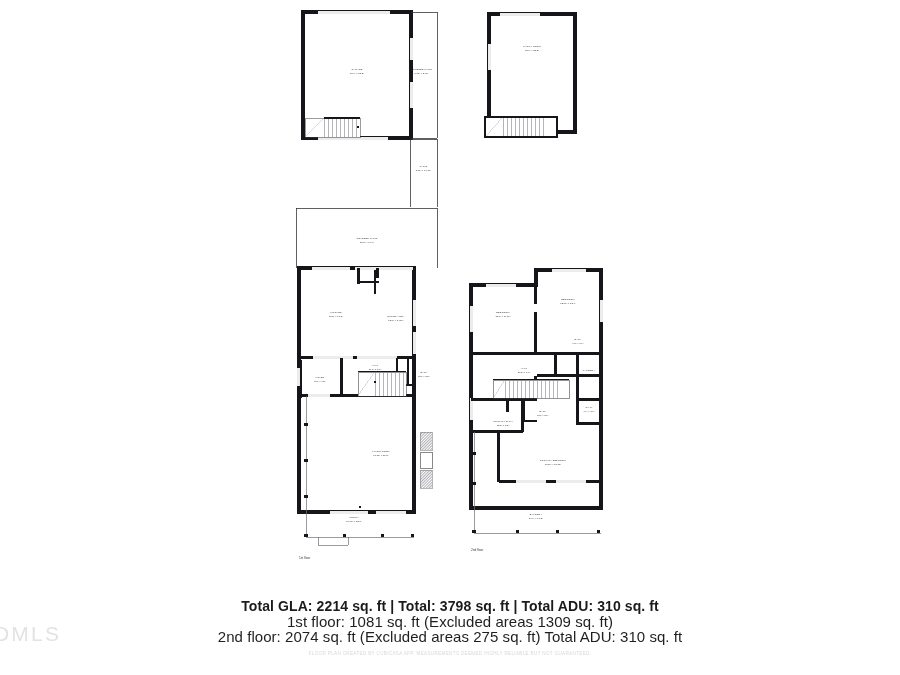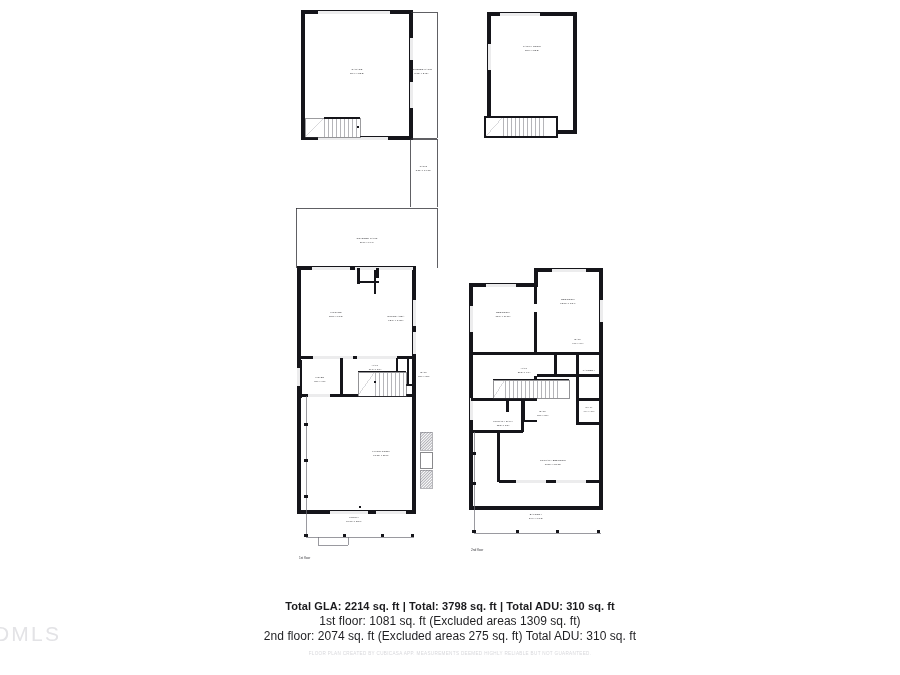--- a/index.html
+++ b/index.html
@@ -29,25 +29,25 @@
     font-family:"Liberation Sans", sans-serif;
     font-size:3.2px; fill:#3b3b40; text-anchor:start;
   }
 
   
   .summary{
     position:absolute; left:0; right:0; top:598px;
     text-align:center;
   }
   .sum-l1{
-    font-size:11px; font-weight:bold; color:#1b1b1e;
+    font-size:14px; font-weight:bold; color:#1b1b1e;
     letter-spacing:.1px; line-height:16px; white-space:nowrap;
   }
   .sum-l2,.sum-l3{
-    font-size:12px; color:#1f1f22; letter-spacing:.05px;
+    font-size:15px; color:#1f1f22; letter-spacing:.05px;
     line-height:15px; white-space:nowrap;
   }
   .disclaimer{
     position:absolute; left:0; right:0; top:651px;
     text-align:center;
     font-size:4.6px; letter-spacing:.33px;
     color:#d8d8dc;
     white-space:nowrap;
   }
   .watermark{

